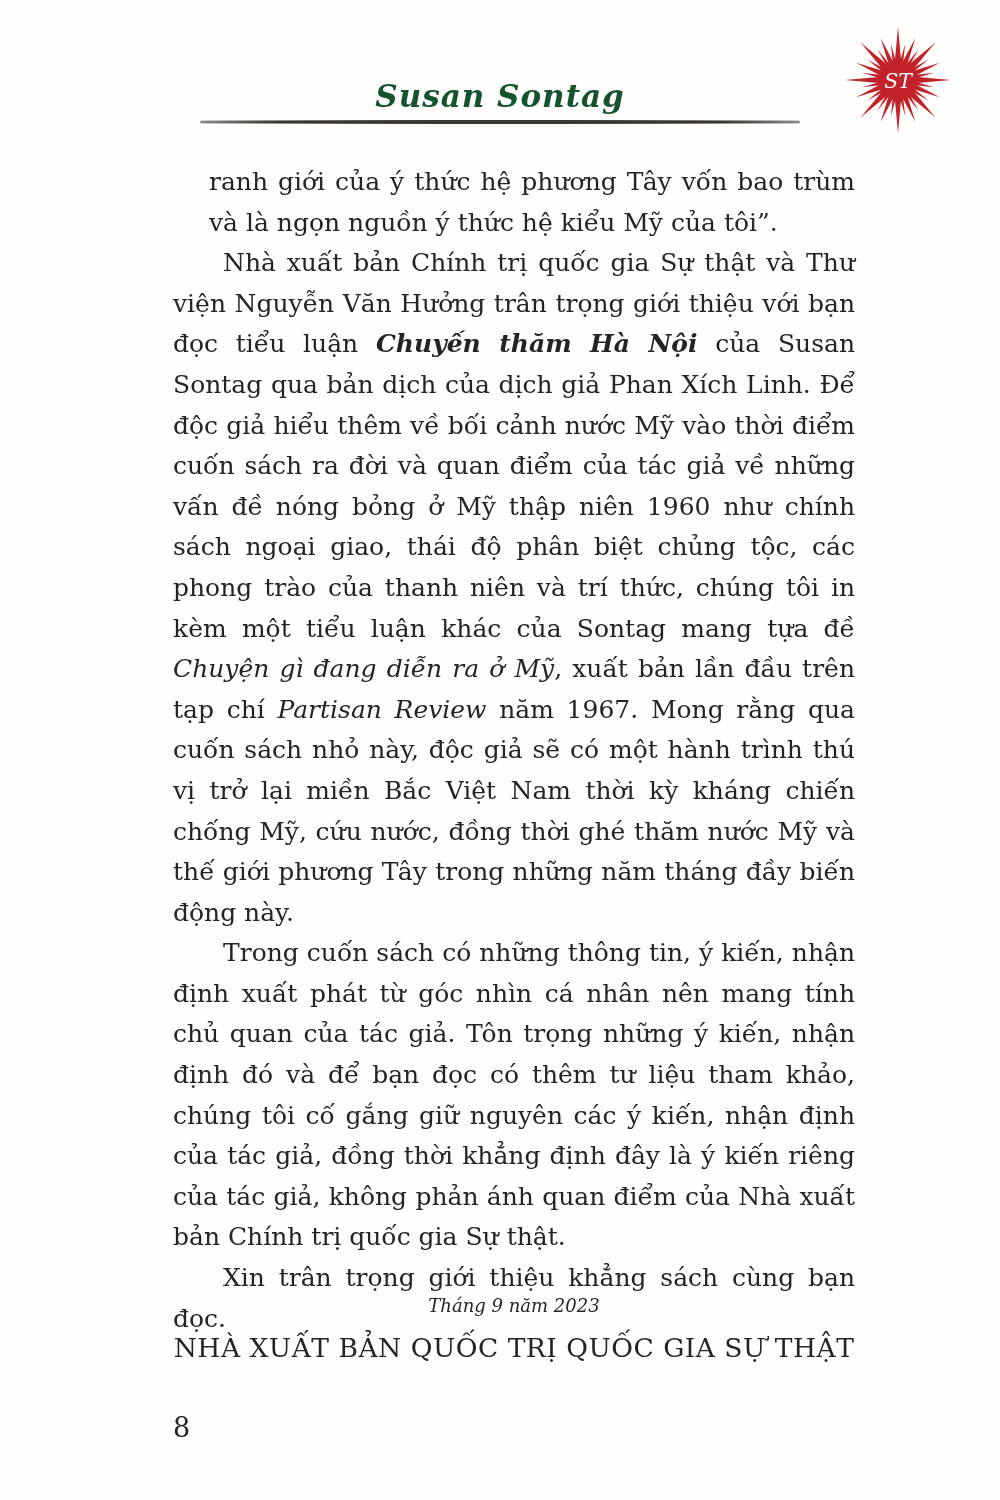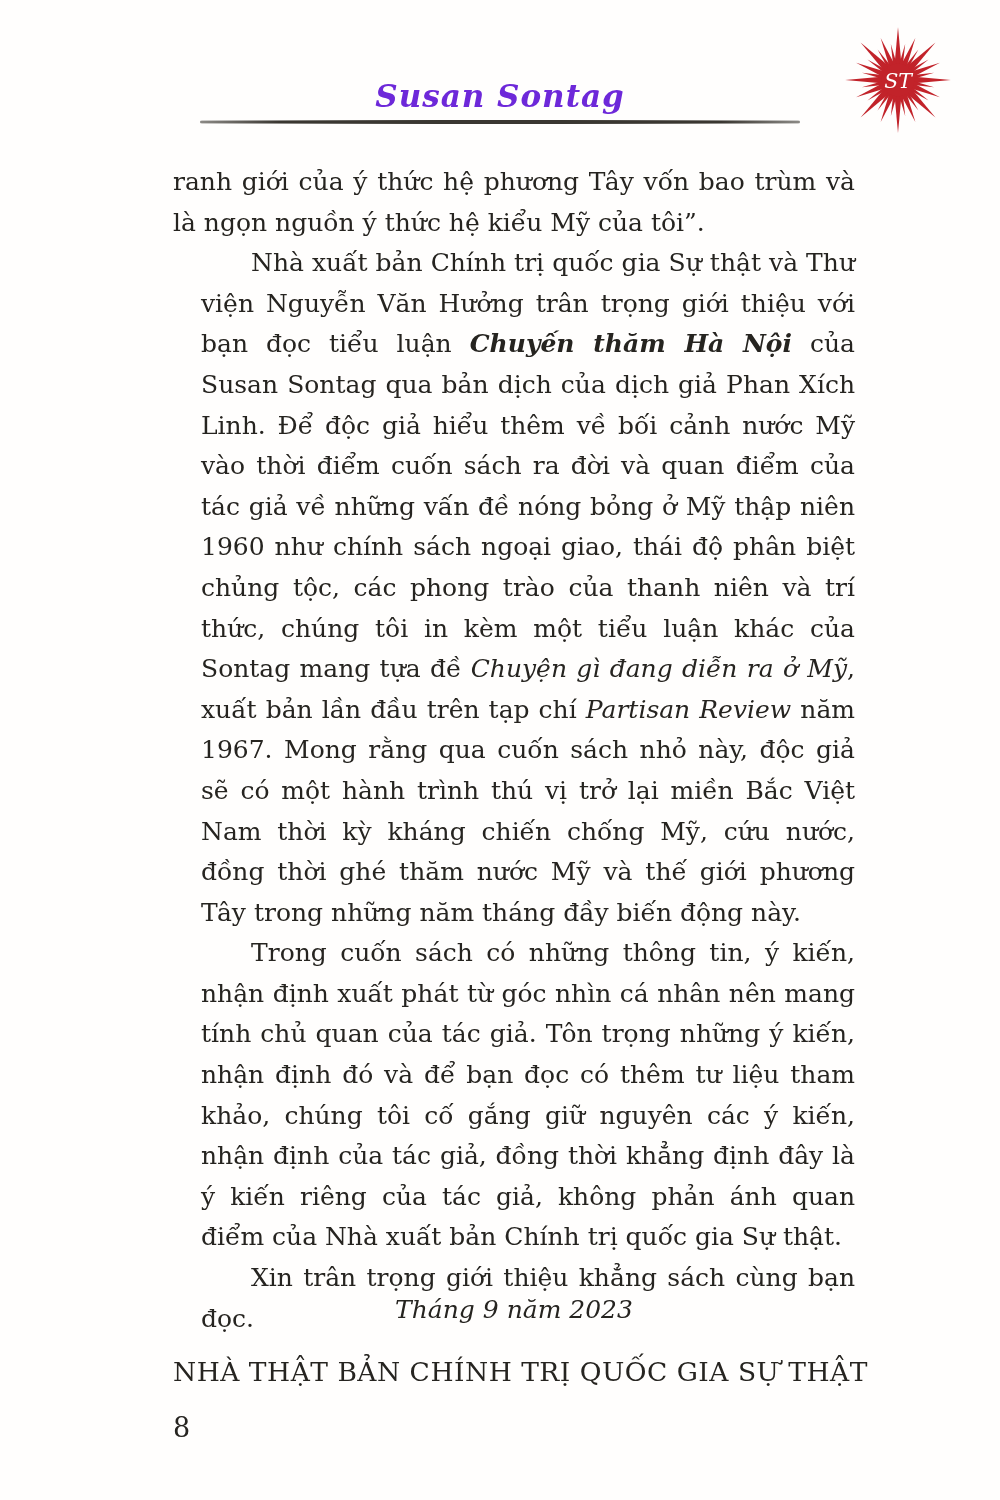--- a/index.html
+++ b/index.html
@@ -24,21 +24,21 @@
     top: 78px;
     left: 0;
     width: 100%;
     text-align: center;
   }
   .author-name {
     font-style: italic;
     font-weight: bold;
     font-size: 31px;
     letter-spacing: 1px;
-    color: #6d28d9;
+    color: #14532d;
   }
   .head-rule {
     margin: 6px auto 0 auto;
     width: 600px;
     height: 4px;
     background: radial-gradient(ellipse at center, #3a3731 0%, #3a3731 55%, rgba(58,55,49,0) 98%);
     border-radius: 2px;
   }
 
   
@@ -57,38 +57,38 @@
     left: 173px;
     width: 682px;
     font-size: 25px;
     line-height: 40.6px;
     text-align: justify;
   }
   .body-text p {
     margin: 0;
     padding: 0;
   }
-  .body-text p.indent { text-indent: 50px; margin-left: 28px; }
-  .body-text p.no-indent { text-indent: 0; }
+  .body-text p.indent { text-indent: 50px; }
+  .body-text p.no-indent { text-indent: 0; margin-left: 36px; }
   .seg-normal { font-style: normal; font-weight: normal; }
   .seg-italic { font-style: italic; }
   .seg-bold-italic { font-style: italic; font-weight: bold; }
 
   
   .signoff {
     position: absolute;
     top: 1295px;
     left: 173px;
     width: 682px;
     text-align: center;
   }
   .signoff-date {
     font-style: italic;
-    font-size: 25px;
-    margin-bottom: 32px;
+    font-size: 18px;
+    margin-bottom: 16px;
   }
   .signoff-publisher {
     font-size: 26.5px;
     letter-spacing: 0.5px;
     white-space: nowrap;
   }
 
   
   .folio {
     position: absolute;
@@ -153,18 +153,18 @@
 
   <main class="body-text" id="body-paragraphs">
       <p class="no-indent"><span class="seg-normal">ranh giới của ý thức hệ phương Tây vốn bao trùm và là ngọn nguồn ý thức hệ kiểu Mỹ của tôi”.</span></p>
       <p class="indent"><span class="seg-normal">Nhà xuất bản Chính trị quốc gia Sự thật và Thư viện Nguyễn Văn Hưởng trân trọng giới thiệu với bạn đọc tiểu luận </span><span class="seg-bold-italic">Chuyến thăm Hà Nội</span><span class="seg-normal"> của Susan Sontag qua bản dịch của dịch giả Phan Xích Linh. Để độc giả hiểu thêm về bối cảnh nước Mỹ vào thời điểm cuốn sách ra đời và quan điểm của tác giả về những vấn đề nóng bỏng ở Mỹ thập niên 1960 như chính sách ngoại giao, thái độ phân biệt chủng tộc, các phong trào của thanh niên và trí thức, chúng tôi in kèm một tiểu luận khác của Sontag mang tựa đề </span><span class="seg-italic">Chuyện gì đang diễn ra ở Mỹ</span><span class="seg-normal">, xuất bản lần đầu trên tạp chí </span><span class="seg-italic">Partisan Review</span><span class="seg-normal"> năm 1967. Mong rằng qua cuốn sách nhỏ này, độc giả sẽ có một hành trình thú vị trở lại miền Bắc Việt Nam thời kỳ kháng chiến chống Mỹ, cứu nước, đồng thời ghé thăm nước Mỹ và thế giới phương Tây trong những năm tháng đầy biến động này.</span></p>
       <p class="indent"><span class="seg-normal">Trong cuốn sách có những thông tin, ý kiến, nhận định xuất phát từ góc nhìn cá nhân nên mang tính chủ quan của tác giả. Tôn trọng những ý kiến, nhận định đó và để bạn đọc có thêm tư liệu tham khảo, chúng tôi cố gắng giữ nguyên các ý kiến, nhận định của tác giả, đồng thời khẳng định đây là ý kiến riêng của tác giả, không phản ánh quan điểm của Nhà xuất bản Chính trị quốc gia Sự thật.</span></p>
       <p class="indent"><span class="seg-normal">Xin trân trọng giới thiệu khẳng sách cùng bạn đọc.</span></p>
     </main>
 
   <div class="signoff">
     <div class="signoff-date">Tháng 9 năm 2023</div>
-    <div class="signoff-publisher">NHÀ THẬT BẢN CHÍNH TRỊ QUỐC GIA SỰ THẬT</div>
+    <div class="signoff-publisher">NHÀ XUẤT BẢN QUỐC TRỊ QUỐC GIA SỰ THẬT</div>
   </div>
 
   <div class="folio">8</div>
 
 </div>
 
 </body></html>

